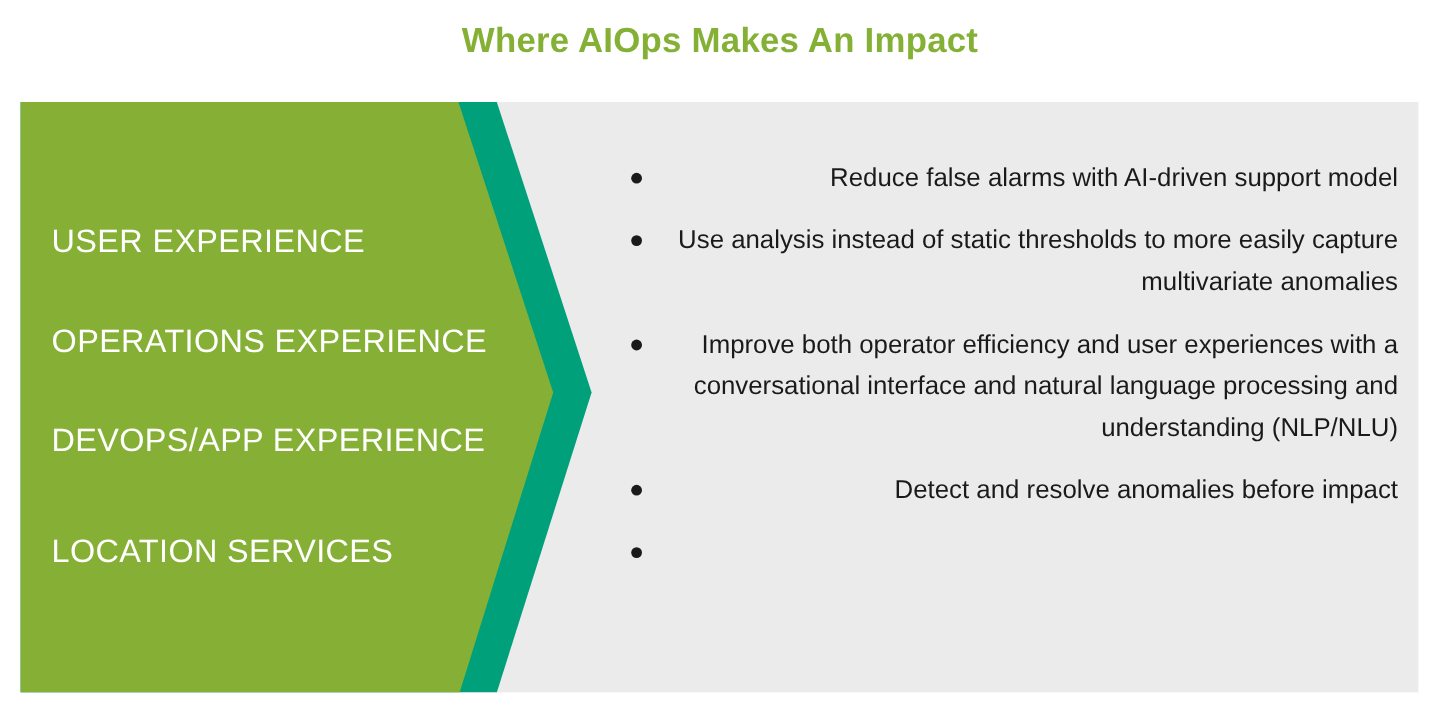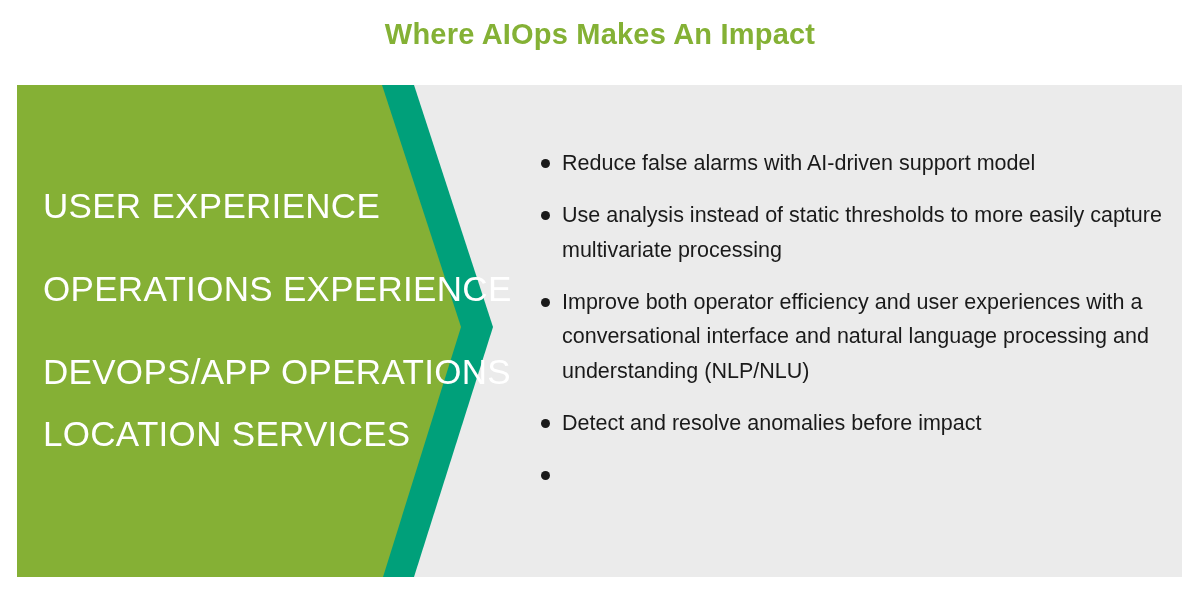--- a/index.html
+++ b/index.html
@@ -39,30 +39,31 @@
 
     .categories {
       position: absolute;
       left: 43px; top: 0;
     }
     .category {
       position: absolute;
       left: 0;
       white-space: nowrap;
       color: #ffffff;
-      font-size: 35px;
+      font-size: 27px;
       letter-spacing: 0.3px;
     }
 
     .bullets {
       position: absolute;
       left: 525px; top: 131px;
       width: 640px;
-      margin: 15px; padding: 0;
+      margin: 0; padding: 0;
       list-style: none;
+      text-align: right;
     }
     .bullet-item {
       position: relative;
       padding-left: 22px;
       font-size: 21.5px;
       line-height: 34.5px;
       color: #1a1a1a;
       margin-bottom: 17.5px;
     }
     .bullet-dot {
@@ -85,32 +86,32 @@
   <svg class="chevron-svg" viewBox="0 0 480 492">
 
     <polygon points="0,0 397,0 476,242 397,492 0,492" fill="#00a07a"></polygon>
 
     <polygon points="0,0 365,0 444,242 366,492 0,492" fill="#85b035"></polygon>
   </svg>
 
   <div class="categories">
     <div class="category" style="top:186px;">USER EXPERIENCE</div>
     <div class="category" style="top:269px;">OPERATIONS EXPERIENCE</div>
-    <div class="category" style="top:352px;">DEVOPS/APP OPERATIONS</div>
-    <div class="category" style="top:414px;text-align:center;">LOCATION SERVICES</div>
+    <div class="category" style="top:352px;">DEVOPS/APP EXPERIENCE</div>
+    <div class="category" style="top:444px;text-align:center;">LOCATION SERVICES</div>
   </div>
 
   <ul class="bullets">
     <li class="bullet-item">
       <span class="bullet-dot"></span>
       <span>Reduce false alarms with AI-driven support model</span>
     </li>
     <li class="bullet-item">
       <span class="bullet-dot"></span>
-      <span>Use analysis instead of static thresholds to more easily capture multivariate processing</span>
+      <span>Use analysis instead of static thresholds to more easily capture multivariate anomalies</span>
     </li>
     <li class="bullet-item">
       <span class="bullet-dot"></span>
       <span>Improve both operator efficiency and user experiences with a conversational interface and natural language processing and understanding (NLP/NLU)</span>
     </li>
     <li class="bullet-item">
       <span class="bullet-dot"></span>
       <span>Detect and resolve anomalies before impact</span>
     </li>
     <li class="bullet-item">

